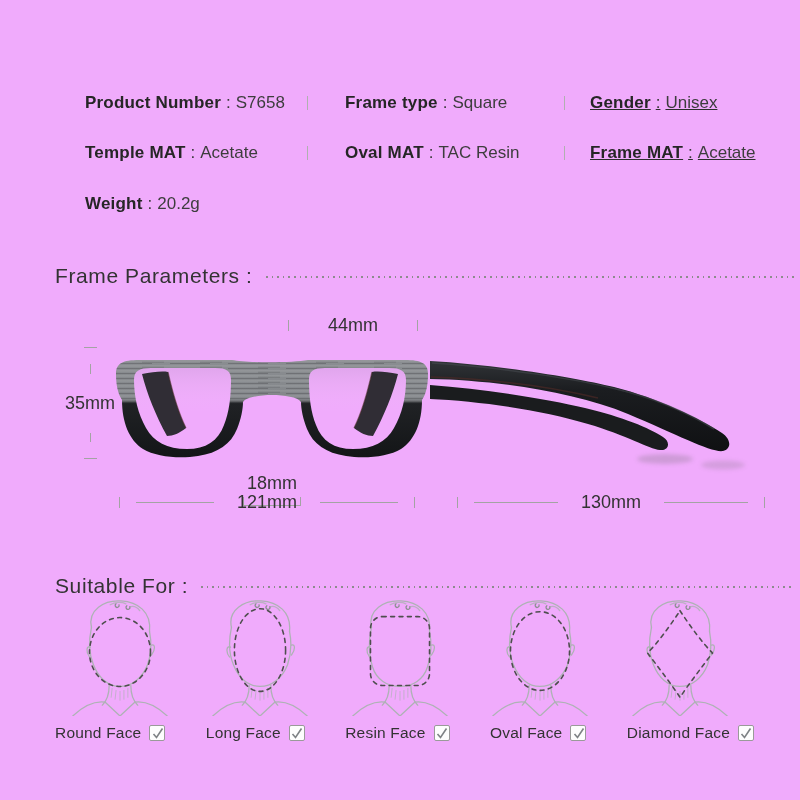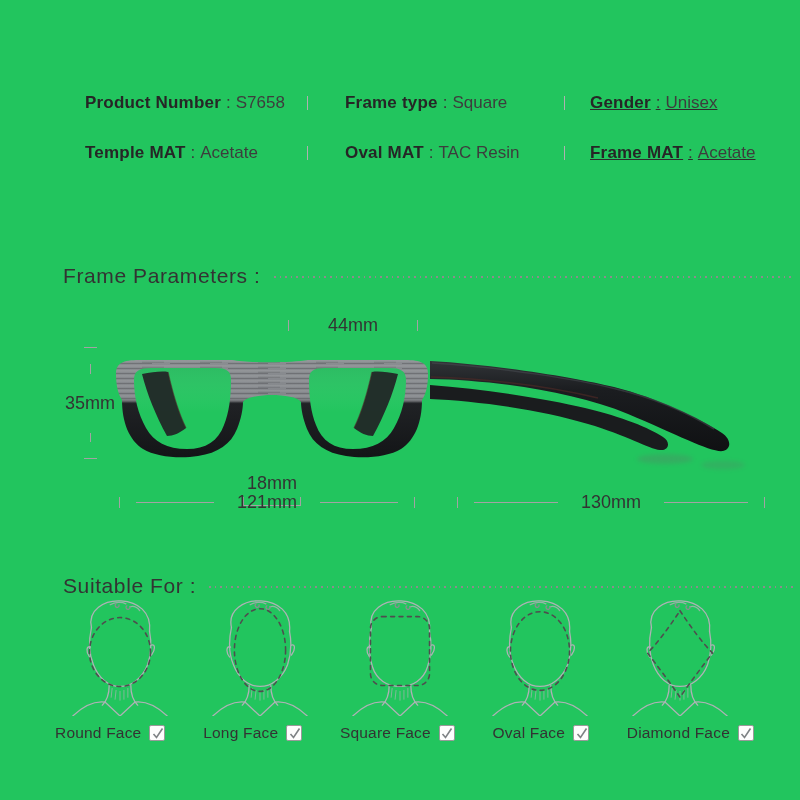--- a/index.html
+++ b/index.html
@@ -1,32 +1,32 @@
 <!DOCTYPE html>
 <html><head>
 <meta charset="utf-8">
 <style>
   html,body{margin:0;padding:0;background:#ffffff;}
   body{width:800px;height:800px;font-family:"Liberation Sans","DejaVu Sans",sans-serif;color:#2d2d2d;}
-  #canvas{position:relative;width:800px;height:800px;background:#22c55e;overflow:hidden;}
+  #canvas{position:relative;width:800px;height:800px;background:#f0abfc;overflow:hidden;}
 
   
   .spec-row{position:absolute;left:85px;right:38px;height:22px;font-size:17px;line-height:20px;white-space:nowrap;}
   .spec-cell{position:absolute;top:0;}
   .spec-cell .lbl{font-weight:bold;color:#262626;letter-spacing:.2px;}
   .spec-cell .colon{color:#3a3a3a;margin:0 5px;}
   .spec-cell .val{color:#3d3d3d;}
   .c1{left:0;} .c2{left:260px;} .c3{left:505px;text-decoration:underline;}
   .vsep{position:absolute;top:3px;width:1px;height:14px;background:#b0b0b0;}
   .s1{left:222px;} .s2{left:479px;}
   #spec-row-1{top:93px;} #spec-row-2{top:143px;} #spec-row-3{top:194px;}
 
   
   .section-heading{position:absolute;left:55px;right:6px;display:flex;align-items:center;height:22px;}
-  .section-heading .txt{font-size:21px;color:#333;letter-spacing:.6px;white-space:nowrap;margin-left:8px;}
+  .section-heading .txt{font-size:21px;color:#333;letter-spacing:.6px;white-space:nowrap;}
   .dots{flex:1;height:2px;margin-left:13px;margin-top:2px;
         background-image:repeating-linear-gradient(to right,#8c8c8c 0,#8c8c8c 1.6px,transparent 1.6px,transparent 5.6px);}
   #heading-frame-params{top:265px;}
   #heading-suitable-for{top:575px;}
 
   
   .meas{position:absolute;color:#333;font-size:18px;gap:16px;}
   .meas .mline{background:#a3a3a3;}
   .meas-h{display:flex;align-items:center;}
   .meas-h .tick{width:1px;height:11px;background:#a3a3a3;}
@@ -84,20 +84,25 @@
     <span class="vsep s1"></span>
     <div class="spec-cell c2">
       <span class="lbl">Oval MAT</span><span class="colon">:</span><span class="val">TAC Resin</span>
     </div>
     <span class="vsep s2"></span>
     <div class="spec-cell c3">
       <span class="lbl">Frame MAT</span><span class="colon">:</span><span class="val">Acetate</span>
     </div>
   </div>
 
+  <div class="spec-row" id="spec-row-3">
+    <div class="spec-cell c1">
+      <span class="lbl">Weight</span><span class="colon">:</span><span class="val">20.2g</span>
+    </div>
+  </div>
 
   <div class="section-heading" id="heading-frame-params">
     <span class="txt">Frame Parameters :</span>
     <span class="dots"></span>
   </div>
 
   <svg id="glasses-front" width="320" height="120" viewBox="0 0 320 120">
     <defs>
       <linearGradient id="frameGrad" gradientUnits="userSpaceOnUse" x1="0" y1="10" x2="0" y2="108">
         <stop offset="0" stop-color="#8a8d91"></stop>
@@ -293,21 +298,21 @@
     </div>
     <div class="face-label">
       <span class="txt">Long Face</span>
       <span class="checkbox">
           <svg width="13" height="13" viewBox="0 0 13 13">
             <path d="M2.5,7 L5.5,10.5 L11.5,1.5" stroke="#7e8285" stroke-width="1.6" fill="none"></path>
           </svg>
         </span>
     </div>
     <div class="face-label">
-      <span class="txt">Square Face</span>
+      <span class="txt">Resin Face</span>
       <span class="checkbox">
           <svg width="13" height="13" viewBox="0 0 13 13">
             <path d="M2.5,7 L5.5,10.5 L11.5,1.5" stroke="#7e8285" stroke-width="1.6" fill="none"></path>
           </svg>
         </span>
     </div>
     <div class="face-label">
       <span class="txt">Oval Face</span>
       <span class="checkbox">
           <svg width="13" height="13" viewBox="0 0 13 13">

